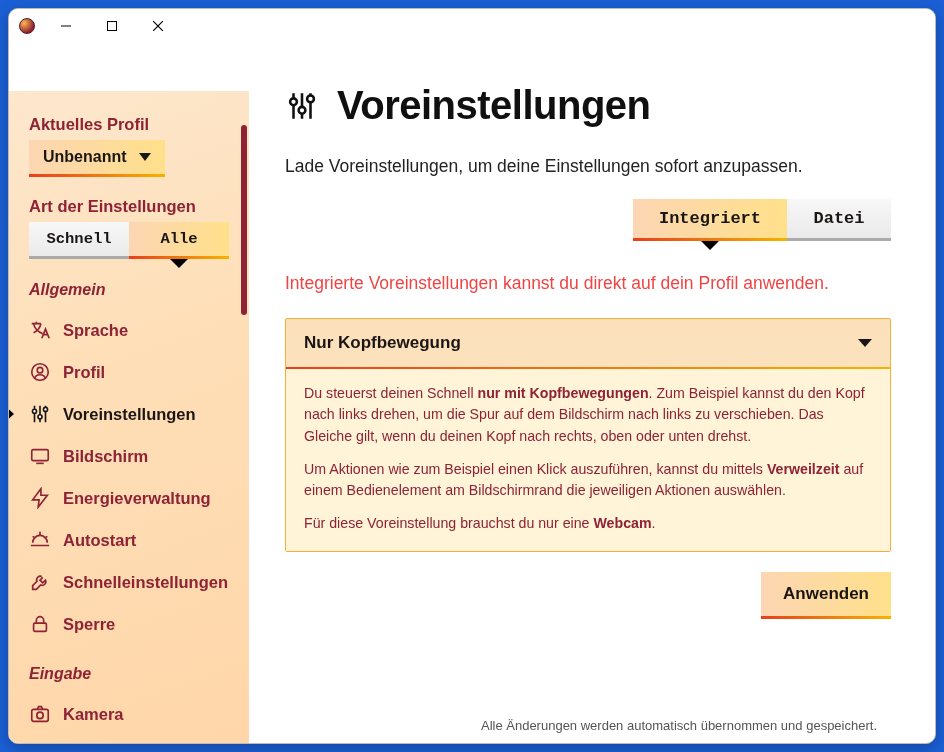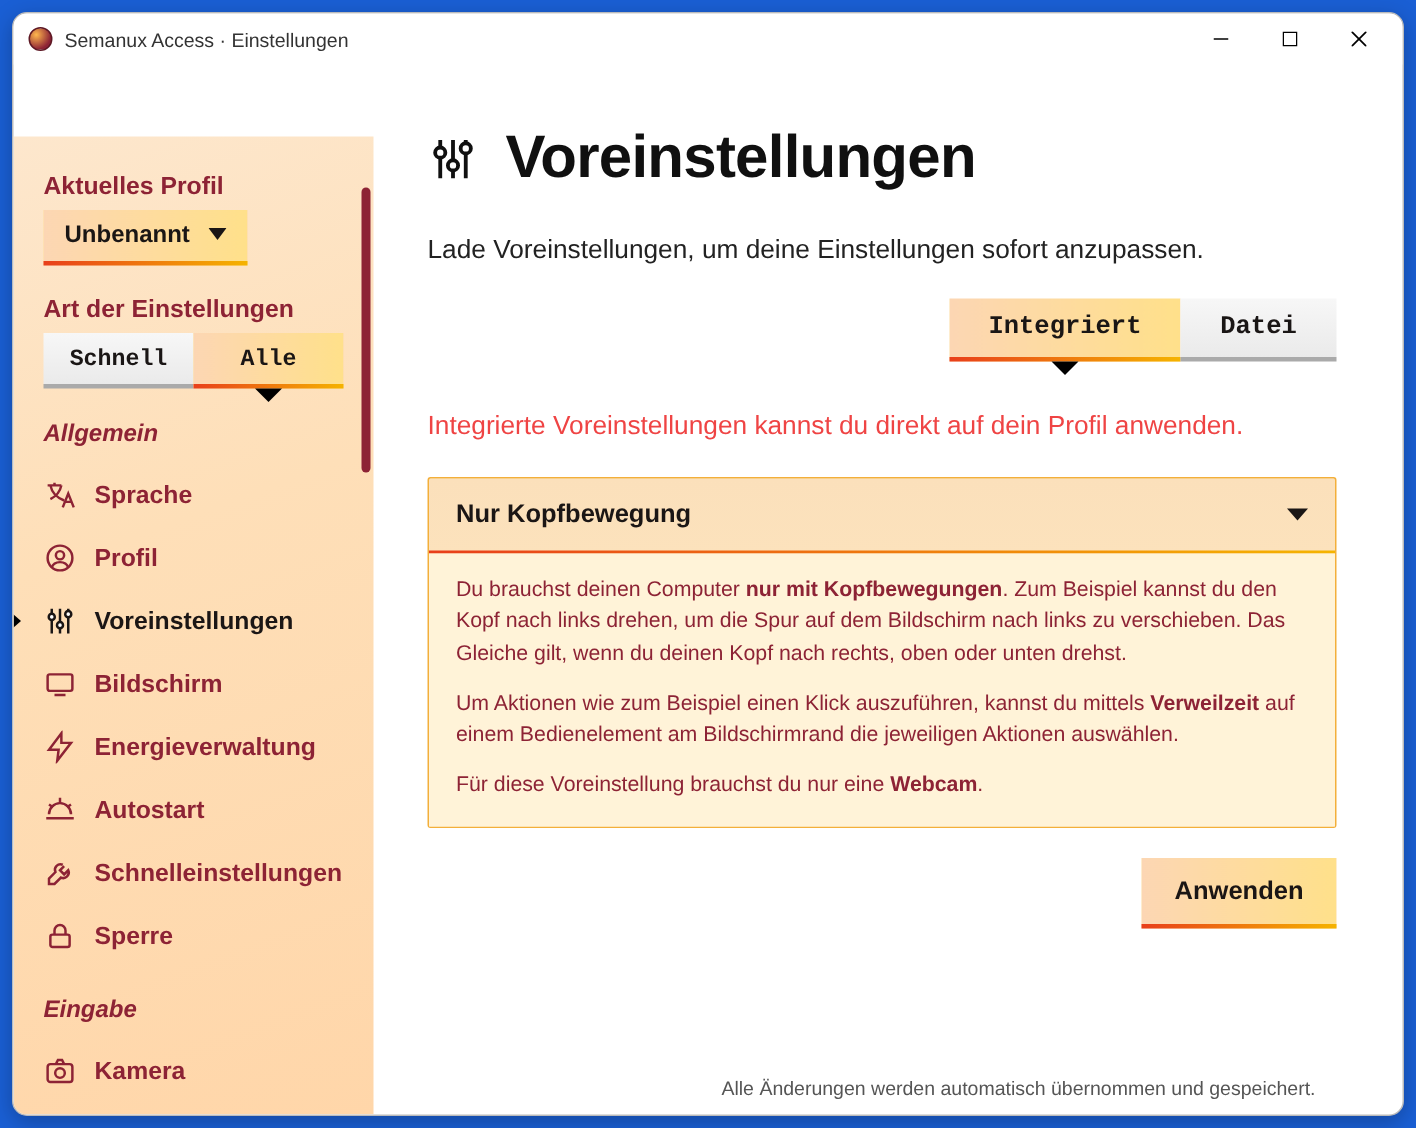--- a/index.html
+++ b/index.html
@@ -53,21 +53,20 @@
   .actions { display:flex; justify-content:flex-end; margin-top:20px;}
   .apply-btn { padding:12px 22px; font-size:17px; font-weight:800; color:#1b1615; background:linear-gradient(90deg,#fcd6b3,#ffe08a); border:none; border-bottom:3px solid; border-image:linear-gradient(90deg,#e83e1b,#f5b400) 1; cursor:pointer;}
   .footer { margin-top:auto; padding:8px 14px 10px; text-align:right; font-size:13px; color:#555;}
 </style>
 </head>
 <body>
 
 <div class="window">
   <div class="titlebar">
     <div class="app-icon"></div>
-    <div class="titletext">Semanux Access · Einstellungen</div>
     <div class="winbtns">
       <div class="winbtn">
           <svg viewBox="0 0 10 10">
             <line x1="0" y1="5" x2="10" y2="5" stroke="#000" stroke-width="1"></line>
           </svg>
         </div>
       <div class="winbtn">
           <svg viewBox="0 0 10 10">
             <rect x="0.5" y="0.5" width="9" height="9" fill="none" stroke="#000" stroke-width="1"></rect>
           </svg>
@@ -221,21 +220,21 @@
       <p class="sub">Integrierte Voreinstellungen kannst du direkt auf dein Profil anwenden.</p>
 
       <div class="panel">
         <div class="panel-head">
           <span>Nur Kopfbewegung</span>
           <span><svg width="14" height="10" viewBox="0 0 14 10">
                 <polygon points="0,1 14,1 7,9" fill="#1a1615"></polygon>
               </svg></span>
         </div>
         <div class="panel-body">
-          <p><span>Du brauchst deinen Computer </span><span class="strong">nur mit Kopfbewegungen</span><span>. Zum Beispiel kannst du den Kopf nach links drehen, um die Spur auf dem Bildschirm nach links zu verschieben. Das Gleiche gilt, wenn du deinen Kopf nach rechts, oben oder unten drehst.</span></p>
+          <p><span>Du steuerst deinen Schnell </span><span class="strong">nur mit Kopfbewegungen</span><span>. Zum Beispiel kannst du den Kopf nach links drehen, um die Spur auf dem Bildschirm nach links zu verschieben. Das Gleiche gilt, wenn du deinen Kopf nach rechts, oben oder unten drehst.</span></p>
           <p><span>Um Aktionen wie zum Beispiel einen Klick auszuführen, kannst du mittels </span><span class="strong">Verweilzeit</span><span> auf einem Bedienelement am Bildschirmrand die jeweiligen Aktionen auswählen.</span></p>
           <p><span>Für diese Voreinstellung brauchst du nur eine </span><span class="strong">Webcam</span><span>.</span></p>
         </div>
       </div>
 
       <div class="actions">
         <button class="apply-btn">Anwenden</button>
       </div>
 
       <div class="footer">Alle Änderungen werden automatisch übernommen und gespeichert.</div>

